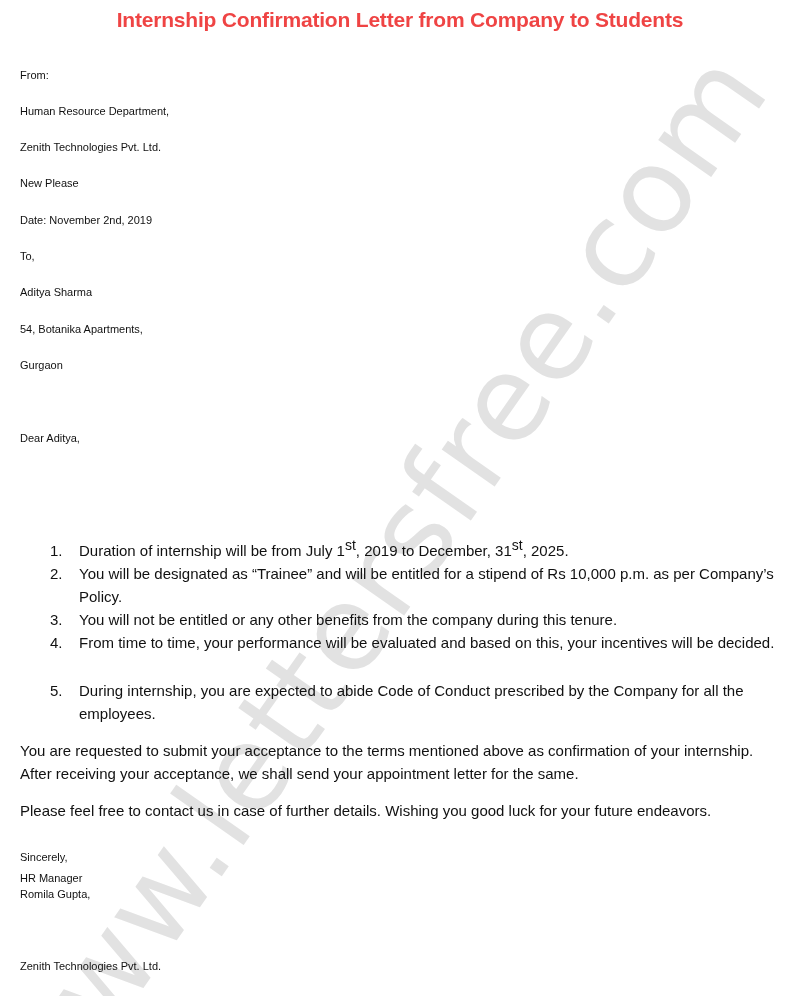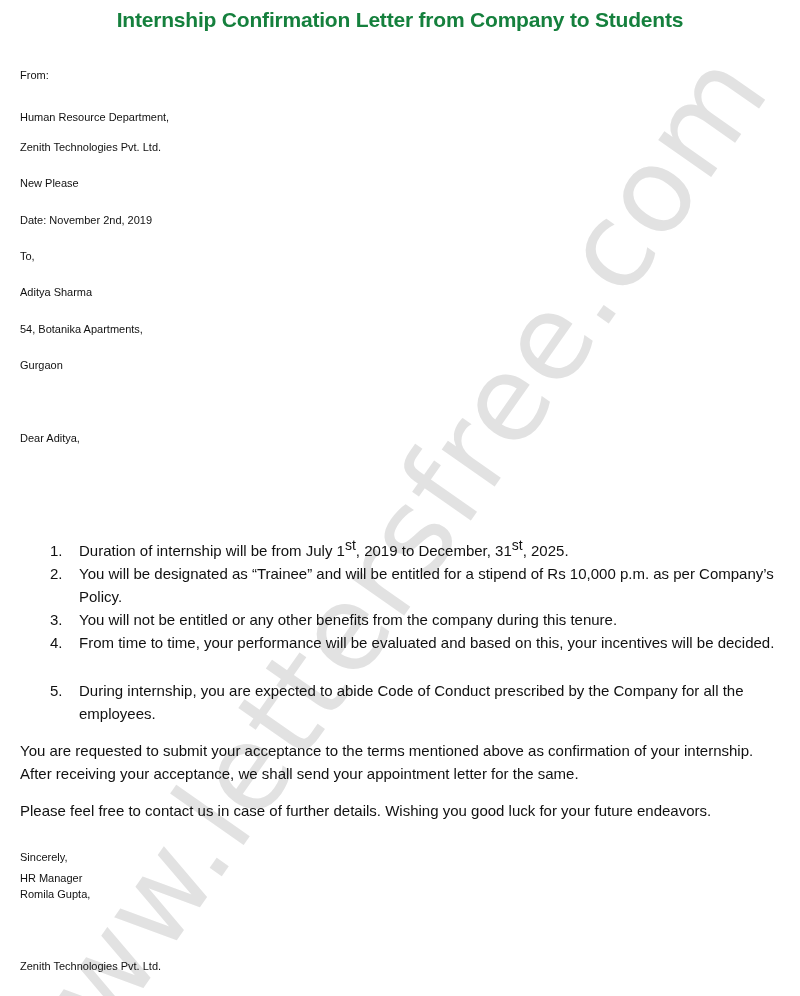--- a/index.html
+++ b/index.html
@@ -19,40 +19,40 @@
     font-size: 118px;
     letter-spacing: 2px;
     color: #e2e2e2;
     white-space: nowrap;
     z-index: 0;
     pointer-events: none;
   }
   .page { position: absolute; left: 0; top: 0; width: 800px; height: 996px; z-index: 1; }
   .title {
     position: absolute; left: 0; top: 8px; width: 800px; text-align: center;
-    font-weight: bold; font-size: 21px; letter-spacing: -0.2px; color: #15803d;
+    font-weight: bold; font-size: 21px; letter-spacing: -0.2px; color: #ef4444;
   }
   .line { position: absolute; left: 20px; font-size: 11px; white-space: nowrap; margin-top: 12px; }
   .para { position: absolute; left: 20px; width: 765px; font-size: 15px; line-height: 23px; }
   .list { position: absolute; left: 0; top: 0; }
   .li { position: absolute; left: 50px; width: 730px; font-size: 15px; line-height: 23px; }
   .li .num { position: absolute; left: 0; top: 0; width: 22px; }
   .li .txt { display: block; margin-left: 29px; }
   sup { font-size: 14px; line-height: 0; vertical-align: super; }
 </style>
 </head>
 <body>
 
 <div class="watermark">www.lettersfree.com</div>
 
 <div class="page">
   <div class="title">Internship Confirmation Letter from Company to Students</div>
 
   <div class="line" style="top:57px">From:</div>
-  <div class="line" style="top:99px">Human Resource Department,</div>
+  <div class="line" style="top:93px">Human Resource Department,</div>
   <div class="line" style="top:129px">Zenith Technologies Pvt. Ltd.</div>
   <div class="line" style="top:165px">New Please</div>
   <div class="line" style="top:202px">Date: November 2nd, 2019</div>
   <div class="line" style="top:238px">To,</div>
   <div class="line" style="top:274px">Aditya Sharma</div>
   <div class="line" style="top:311px">54, Botanika Apartments,</div>
   <div class="line" style="top:347px">Gurgaon</div>
   <div class="line" style="top:420px">Dear Aditya,</div>
 
 

